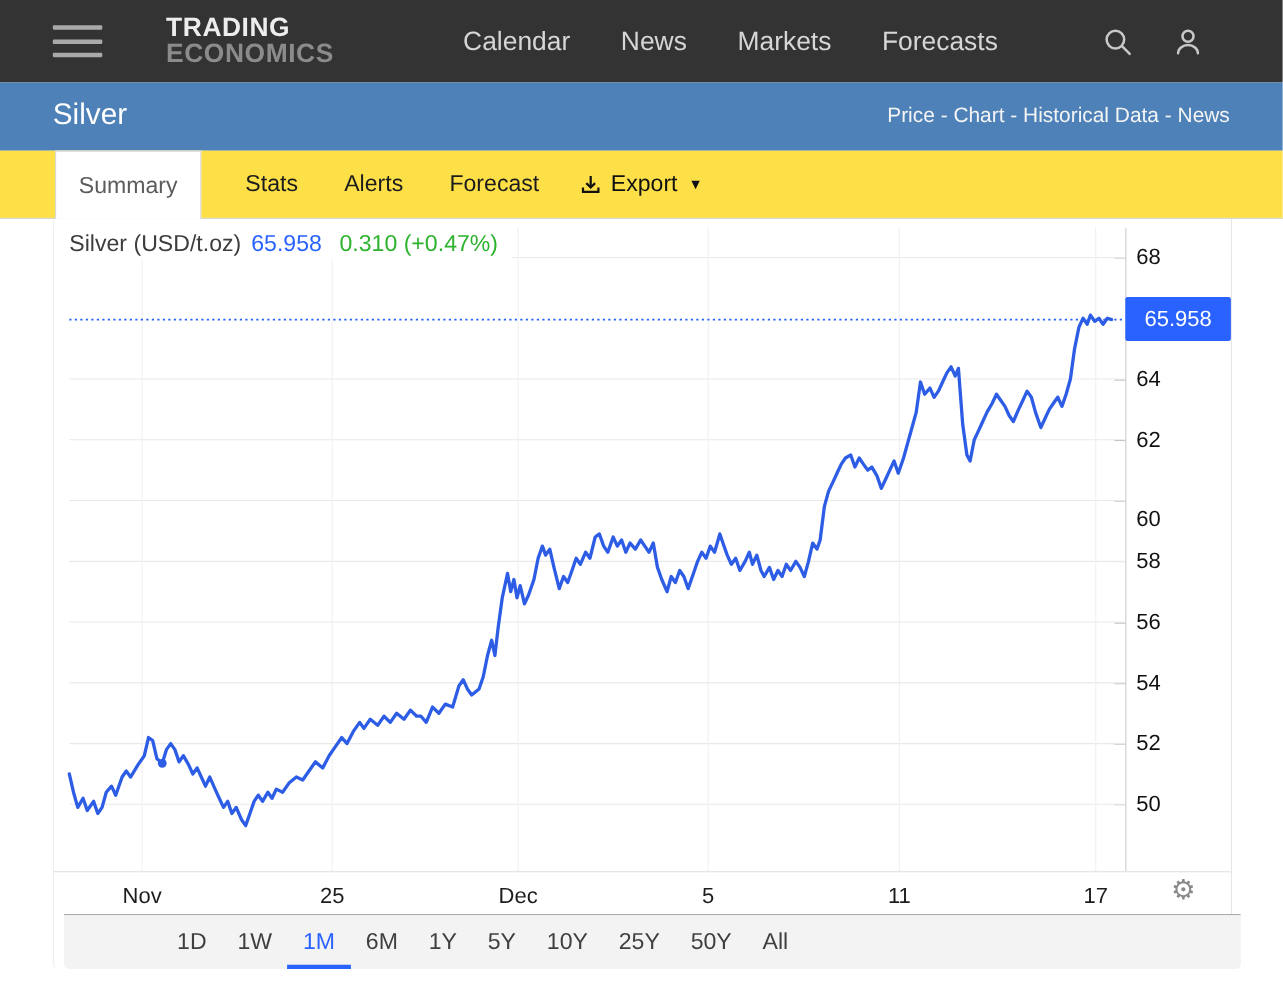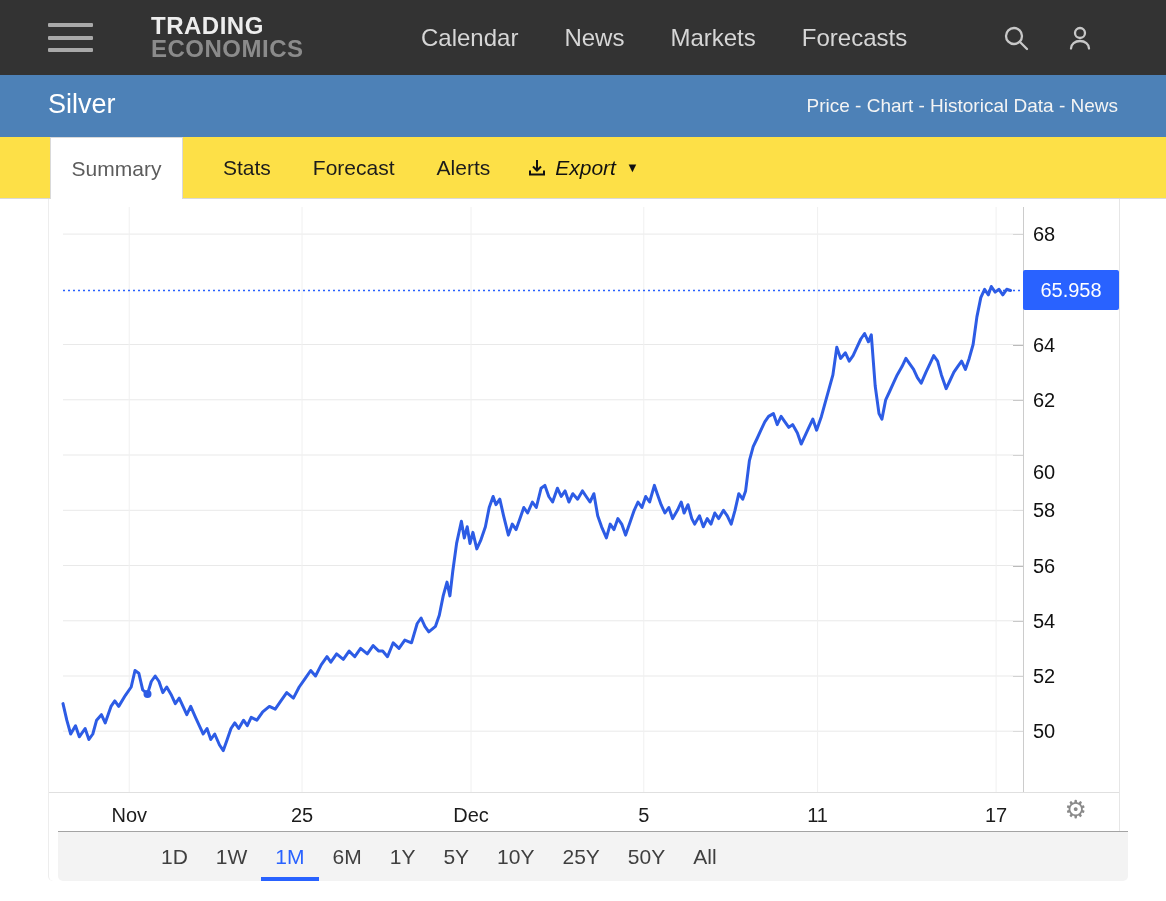--- a/index.html
+++ b/index.html
@@ -22,21 +22,21 @@
   .topicon.account{left:1066px;}
   
   .banner{position:absolute;left:0;top:75px;width:1166px;height:62px;background:#4d81b7;}
   .banner-title{position:absolute;left:48px;top:14px;font-size:27px;color:#ffffff;}
   .banner-links{position:absolute;right:48px;top:20px;font-size:19px;color:#f4f4f4;cursor:pointer;}
   
   .tabbar{position:absolute;left:0;top:137px;width:1166px;height:62px;background:#fde047;border-bottom:1px solid #d9d9d9;box-sizing:border-box;display:flex;align-items:stretch;}
   .tab-active{margin-left:50px;width:133px;background:#fff;border:1px solid #d9d9d9;border-bottom:none;display:flex;align-items:center;justify-content:center;font-size:21px;color:#5c5c5c;height:62px;box-sizing:border-box;position:relative;z-index:2;cursor:pointer;}
   .tab{display:flex;align-items:center;font-size:21px;color:#1c1c1c;padding:0 21px;cursor:pointer;}
   .tab.first{margin-left:19px;}
-  .export-tab{display:flex;align-items:center;gap:8px;padding:0 16px;font-size:21px;color:#111;cursor:pointer;font-style:italic;}
+  .export-tab{display:flex;align-items:center;gap:8px;padding:0 16px;font-size:21px;color:#111;cursor:pointer;}
   .caret{font-size:13px;color:#111;margin-left:2px;}
   
   .card{position:absolute;left:48px;top:199px;width:1072px;height:682px;box-sizing:border-box;background:#fff;border-left:1px solid #ededed;border-right:1px solid #e6e6e6;border-radius:0 0 5px 5px;}
   .chart-header{position:absolute;left:14px;top:9px;z-index:3;background:#fff;font-size:21px;color:#3d3d3d;padding:2px 12px 2px 0;white-space:nowrap;}
   .chart-header .price{color:#2962ff;margin-left:9px;}
   .chart-header .change{color:#2db32d;margin-left:16px;}
   .plot{position:absolute;left:14px;top:8px;width:960px;height:585px;z-index:1;}
   .plot svg{position:absolute;left:0;top:0;overflow:visible;}
   .hgrid{stroke:#e9e9e9;stroke-width:1;}
   .vgrid{stroke:#f0f0f0;stroke-width:1;}
@@ -86,34 +86,37 @@
 </div>
 
 <div class="banner">
   <div class="banner-title">Silver</div>
   <div class="banner-links">Price - Chart - Historical Data - News</div>
 </div>
 
 <div class="tabbar">
   <div class="tab-active">Summary</div>
   <div class="tab first">Stats</div>
+  <div class="tab">Alerts</div>
   <div class="tab">Forecast</div>
-  <div class="tab">Alerts</div>
   <div class="export-tab">
     <svg width="20" height="20" viewBox="0 0 20 20">
       <line x1="10" y1="2" x2="10" y2="12" stroke="#111" stroke-width="2"></line>
       <path d="M6 8.5 L10 12.5 L14 8.5" fill="none" stroke="#111" stroke-width="2"></path>
       <path d="M3 12.5 v4 h14 v-4" fill="none" stroke="#111" stroke-width="2"></path>
     </svg>
     <span>Export</span>
     <span class="caret">▼</span>
   </div>
 </div>
 
 <div class="card">
+  <div class="chart-header">
+    <span>Silver (USD/t.oz)</span><span class="price">65.958</span><span class="change">0.310 (+0.47%)</span>
+  </div>
 
   <div class="plot">
     <svg id="plot-svg" width="960" height="585" viewBox="0 0 960 585">
         <line class="hgrid" x1="0" x2="960" y1="524.2" y2="524.2"></line>
         <line class="hgrid" x1="0" x2="960" y1="469.0" y2="469.0"></line>
         <line class="hgrid" x1="0" x2="960" y1="413.8" y2="413.8"></line>
         <line class="hgrid" x1="0" x2="960" y1="358.5" y2="358.5"></line>
         <line class="hgrid" x1="0" x2="960" y1="303.3" y2="303.3"></line>
         <line class="hgrid" x1="0" x2="960" y1="248.0" y2="248.0"></line>
         <line class="hgrid" x1="0" x2="960" y1="192.8" y2="192.8"></line>

